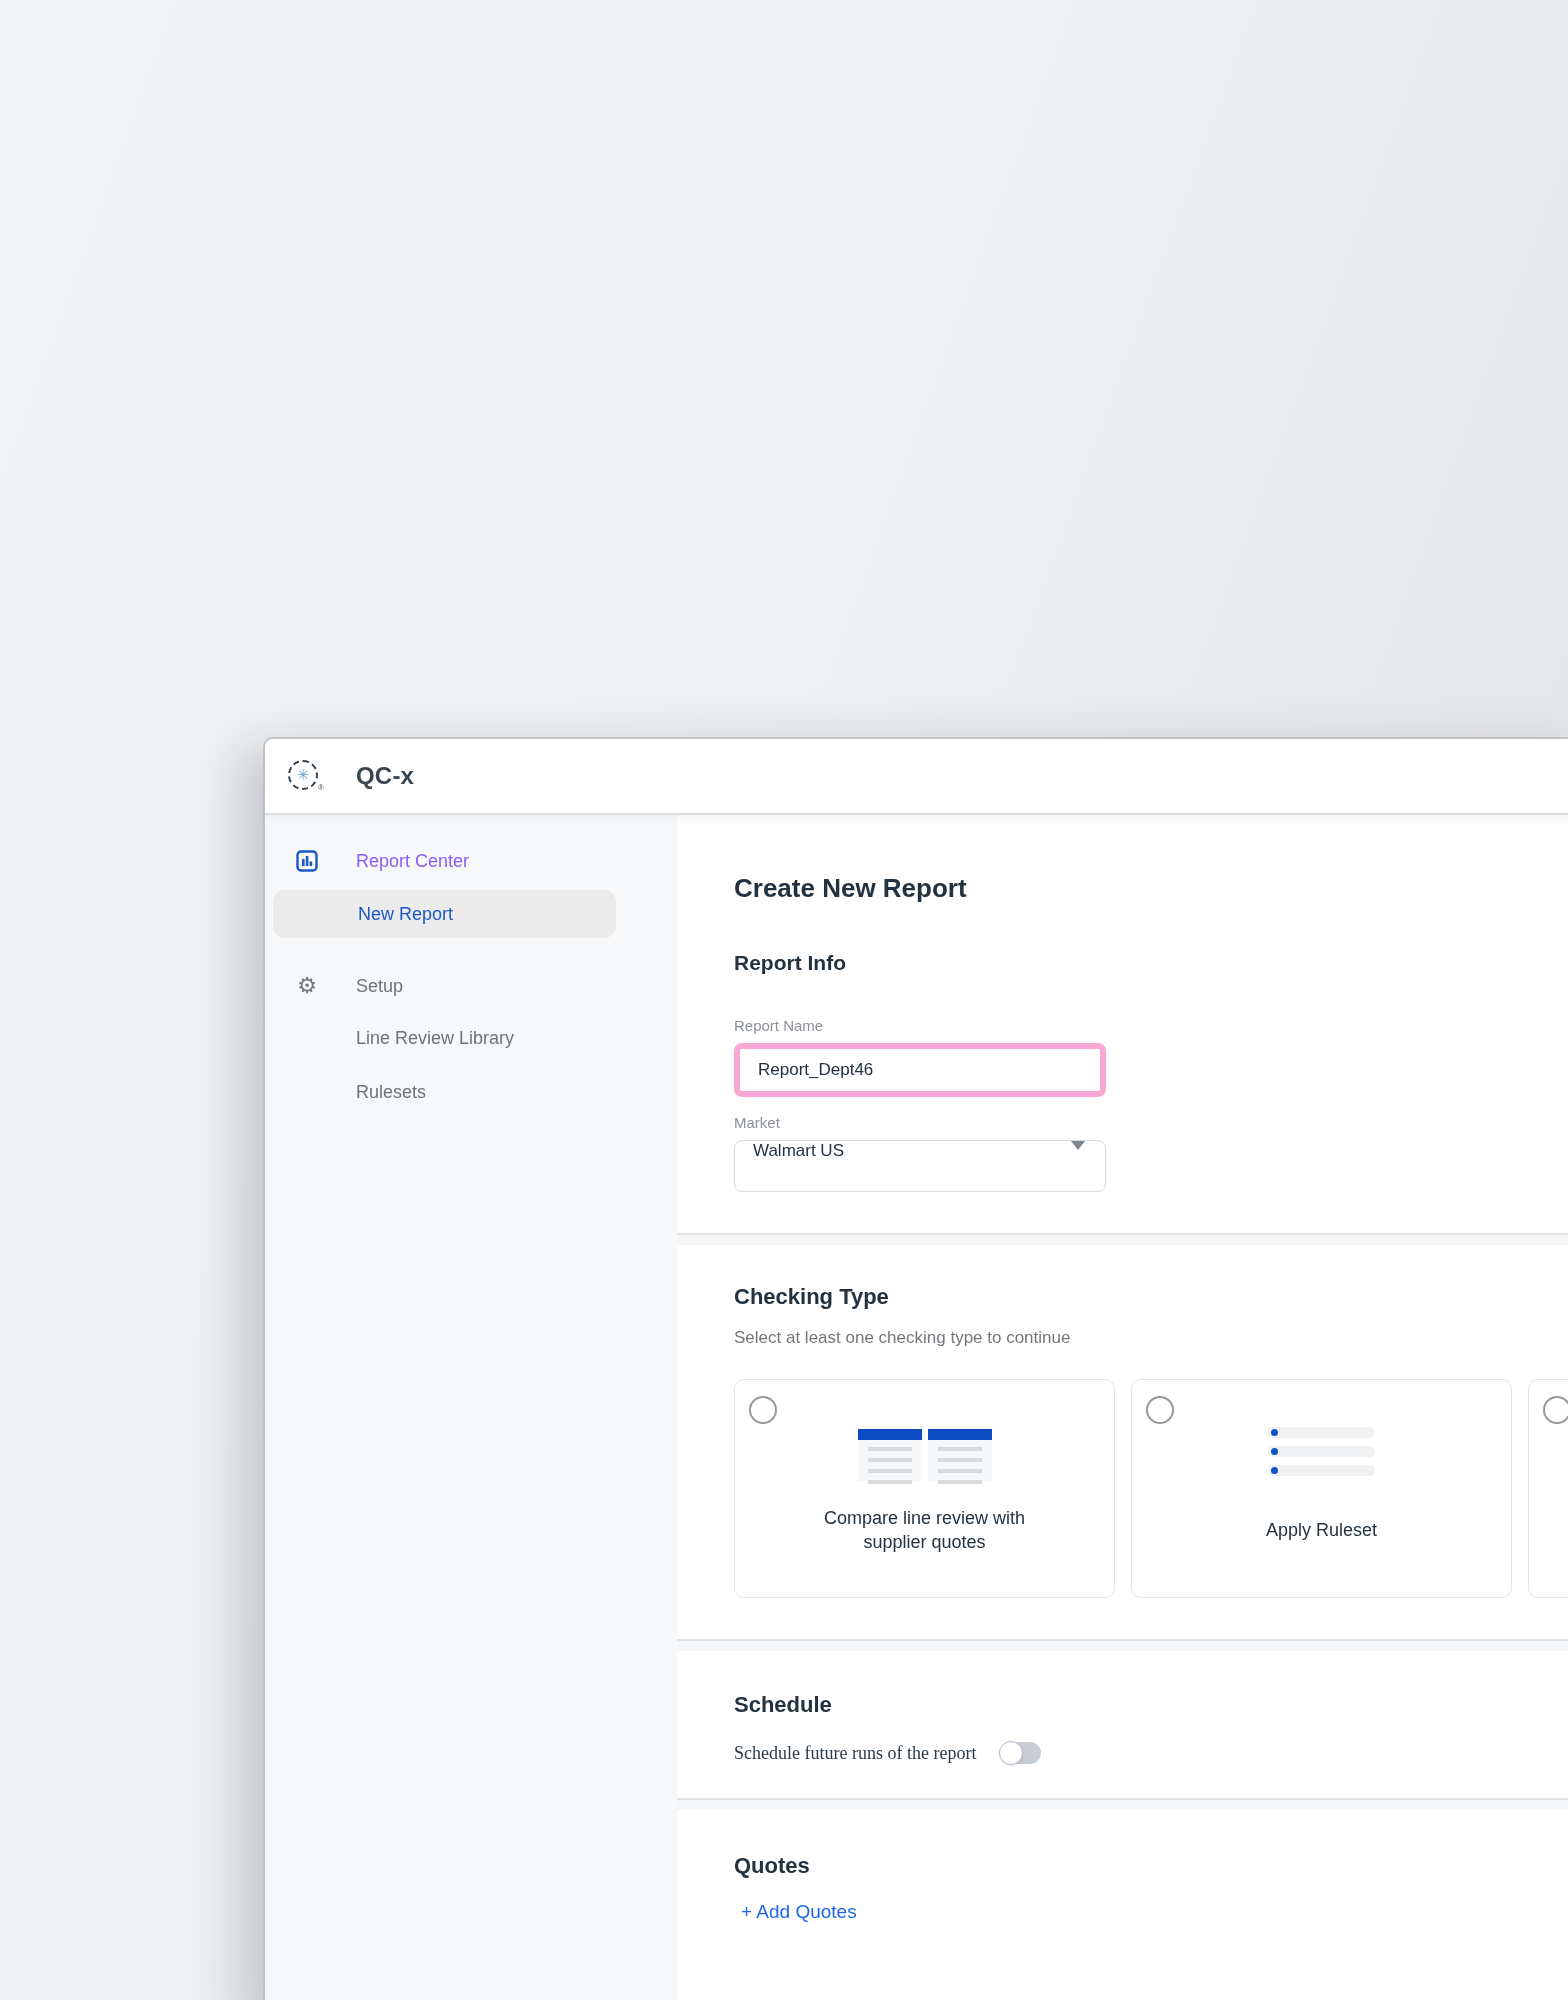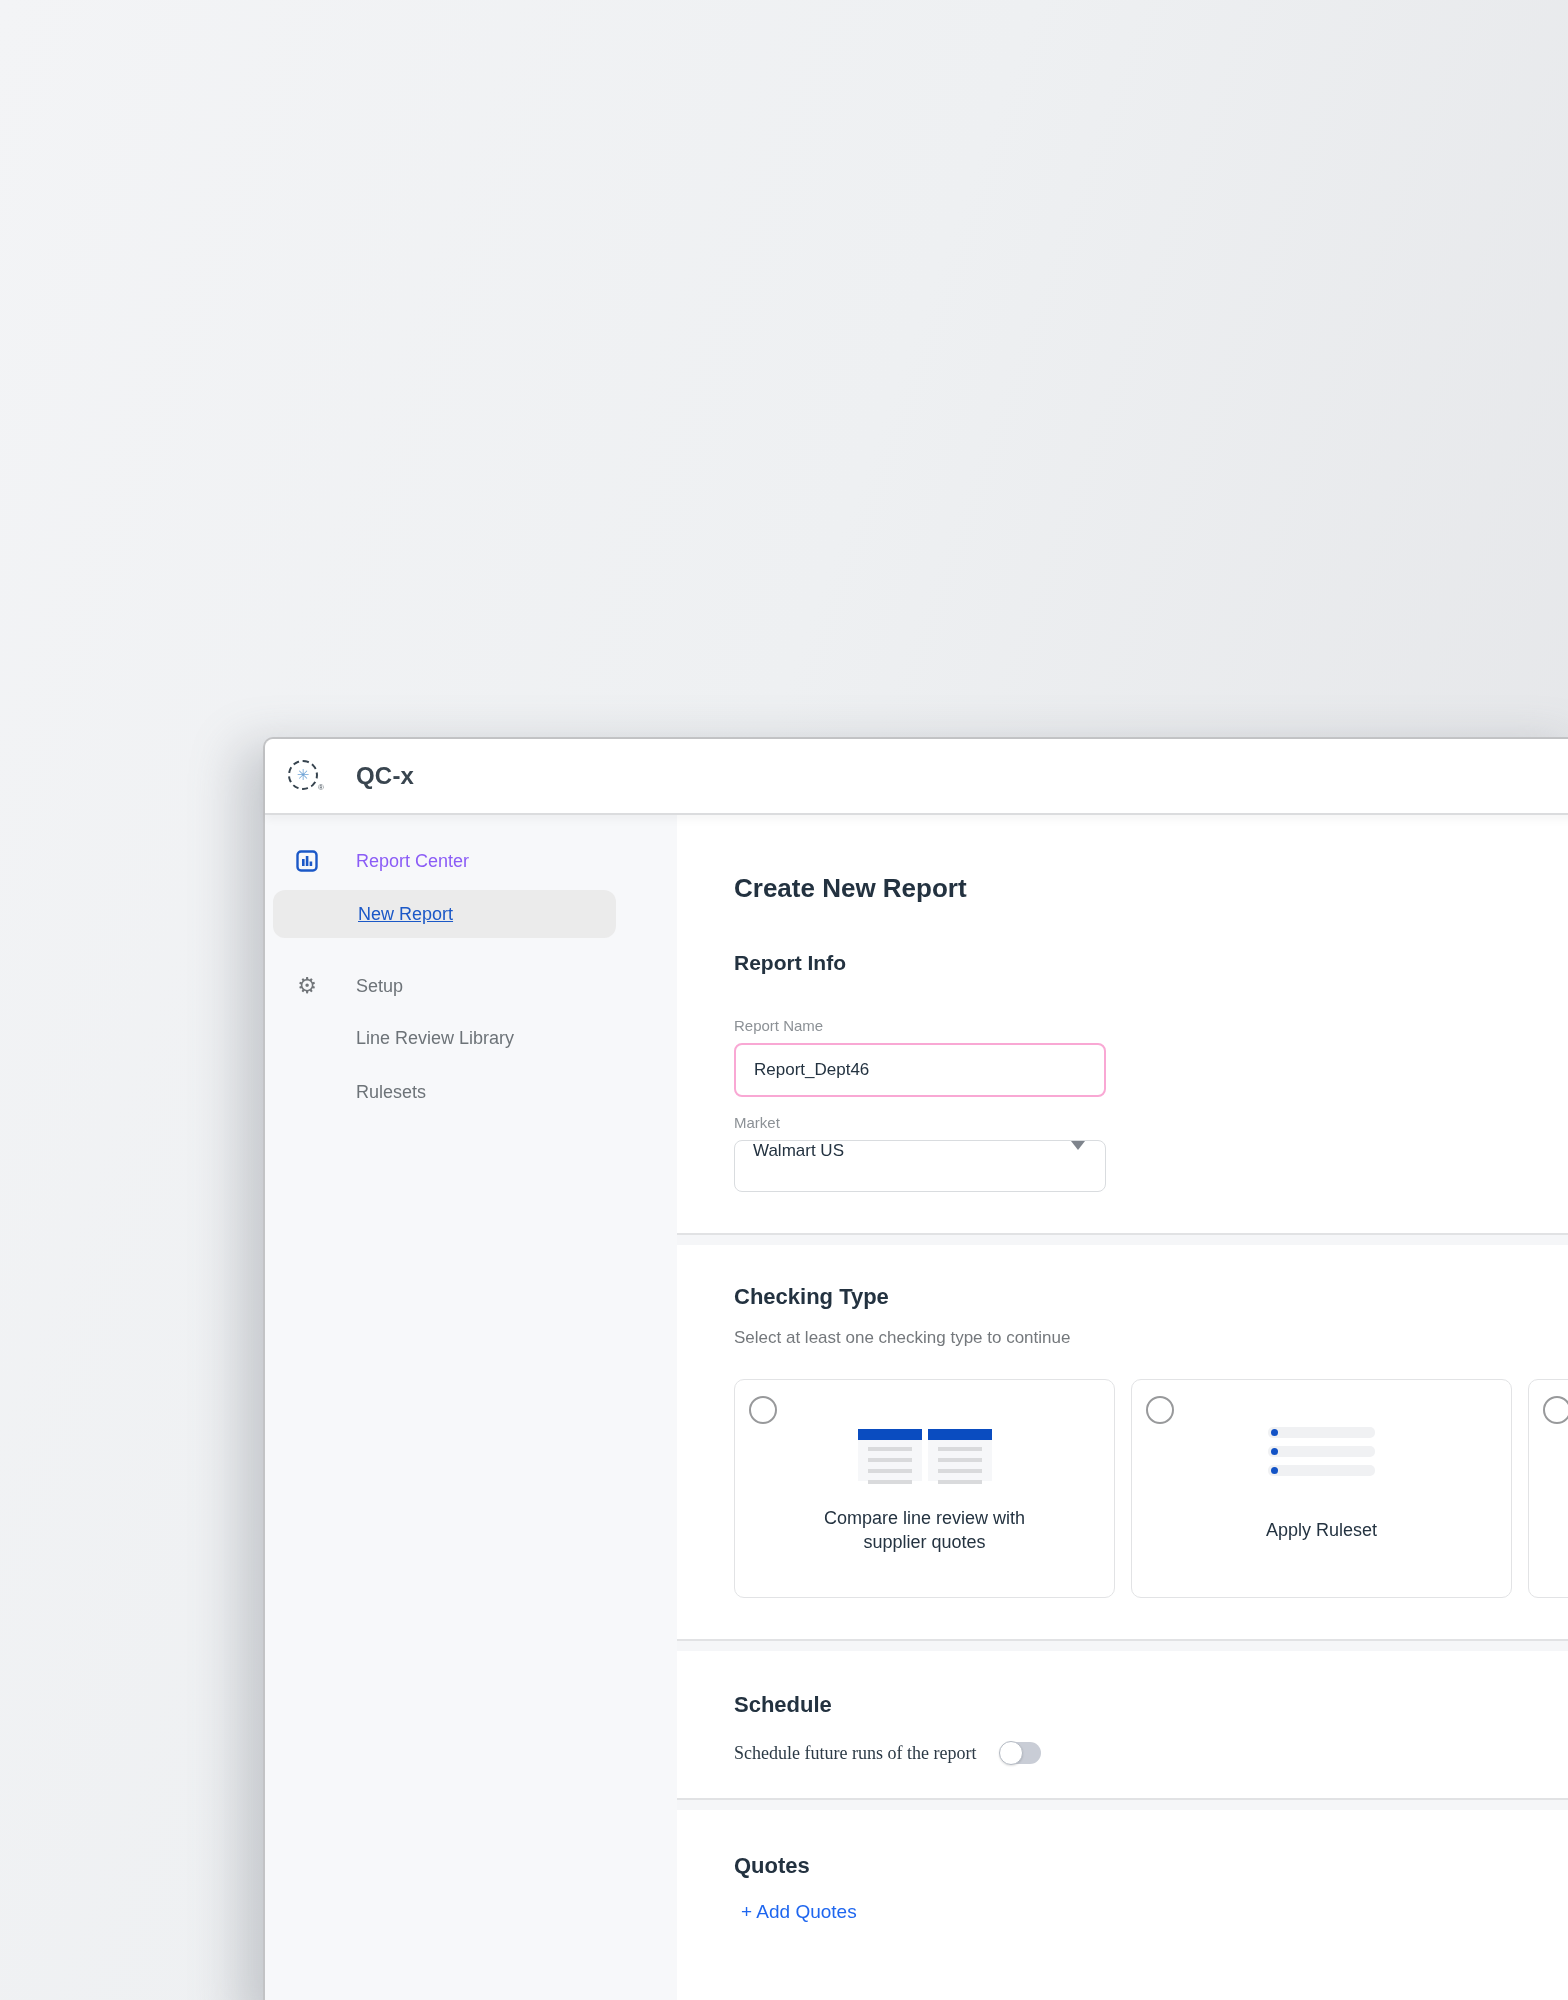--- a/index.html
+++ b/index.html
@@ -57,38 +57,37 @@
     padding-left: 30px; cursor: pointer;
     font-size: 18px; color: #6d7378;
   }
   .side-item .side-icon { width: 24px; height: 24px; margin-right: 37px; display: flex; align-items: center; justify-content: center; }
   .side-item.blue { color: #8b5cf6; }
   .side-item.active-row {
     margin: 10px 61px 8px 8px;
     height: 48px; border-radius: 12px;
     background: #ebebeb; color: #1b58c7;
     padding-left: 85px;
-    text-decoration: underline;
   }
   .side-item.group-start { margin-top: 26px; height: 44px; }
   .side-item.plain { height: 44px; padding-left: 91px; }
   .side-item.plain.first-plain { margin-top: 8px; align-items: center; }
   .side-item.plain.second-plain { margin-top: 10px; }
   .gear-glyph { font-family: "DejaVu Sans", sans-serif; font-size: 22px; color: #717579; line-height: 1; }
   .main { flex: 1; background: #ffffff; min-width: 0; }
   .section { padding-left: 57px; }
   .page-title { padding-top: 57px; font-size: 26px; line-height: 32px; font-weight: bold; color: #233240; }
   .section-h { font-size: 22px; line-height: 28px; font-weight: bold; color: #233240; }
   .ri-heading { margin-top: 46px; font-size: 21px; line-height: 26px; font-weight: bold; color: #233240; }
   .field-label { font-size: 15px; line-height: 19px; color: #8c9196; }
   .name-label { margin-top: 40px; }
   .text-input {
     margin-top: 8px; display: block;
     width: 372px; height: 54px;
-    border: 2px solid #f9a8d4; border-radius: 8px;
+    border: 6px solid #f9a8d4; border-radius: 8px;
     padding: 0 18px; font-size: 17px; color: #233240;
     font-family: "Liberation Sans", sans-serif;
     background: #ffffff; outline: none;
   }
   .fields-row { margin-top: 16px; display: flex; gap: 32px; }
   .field { width: 372px; }
   .select-box {
     margin-top: 8px; height: 52px;
     border: 1px solid #d9dcdf; border-radius: 8px;
     display: flex; align-items: flex-start; justify-content: space-between;

